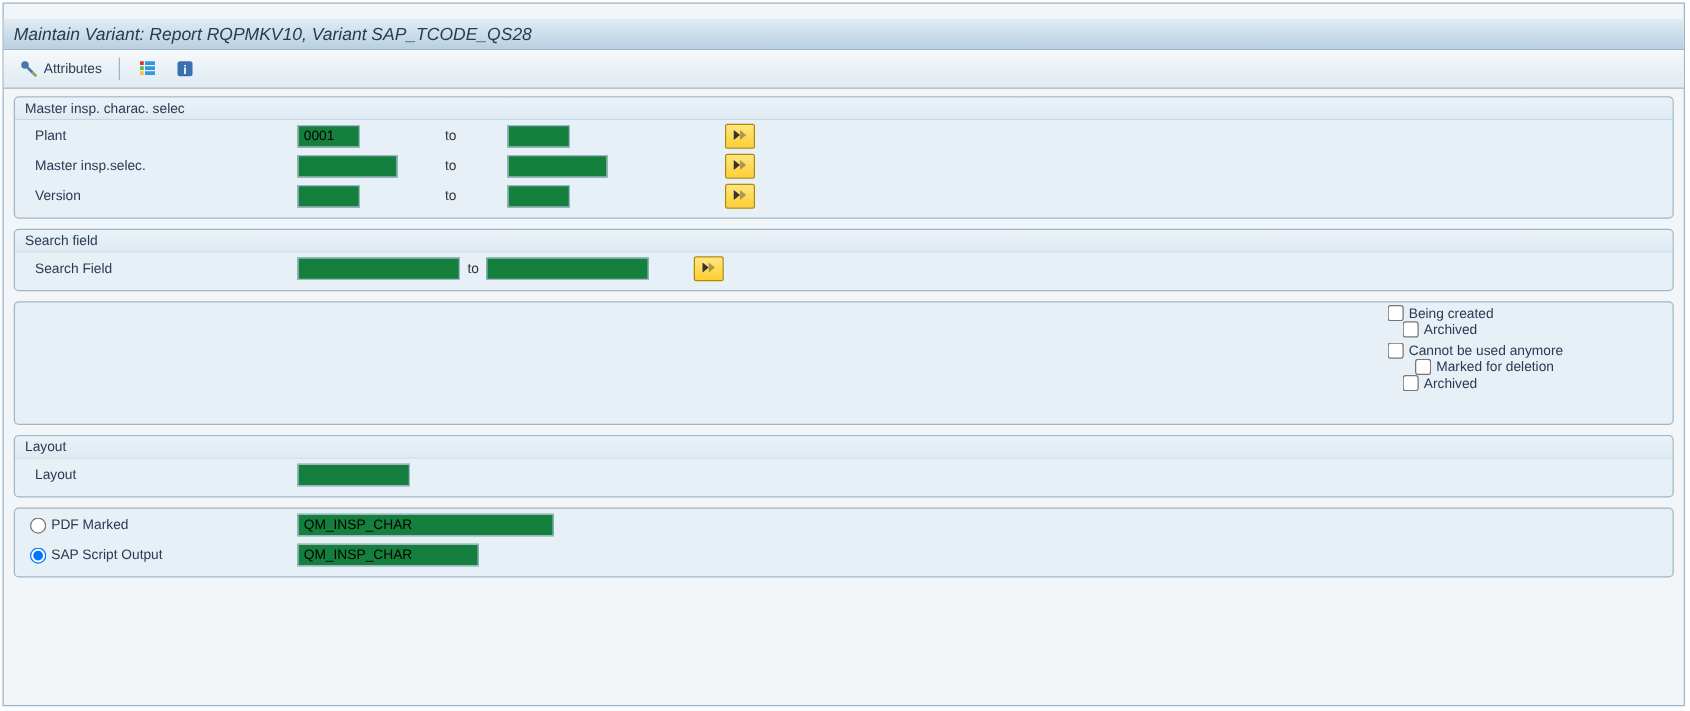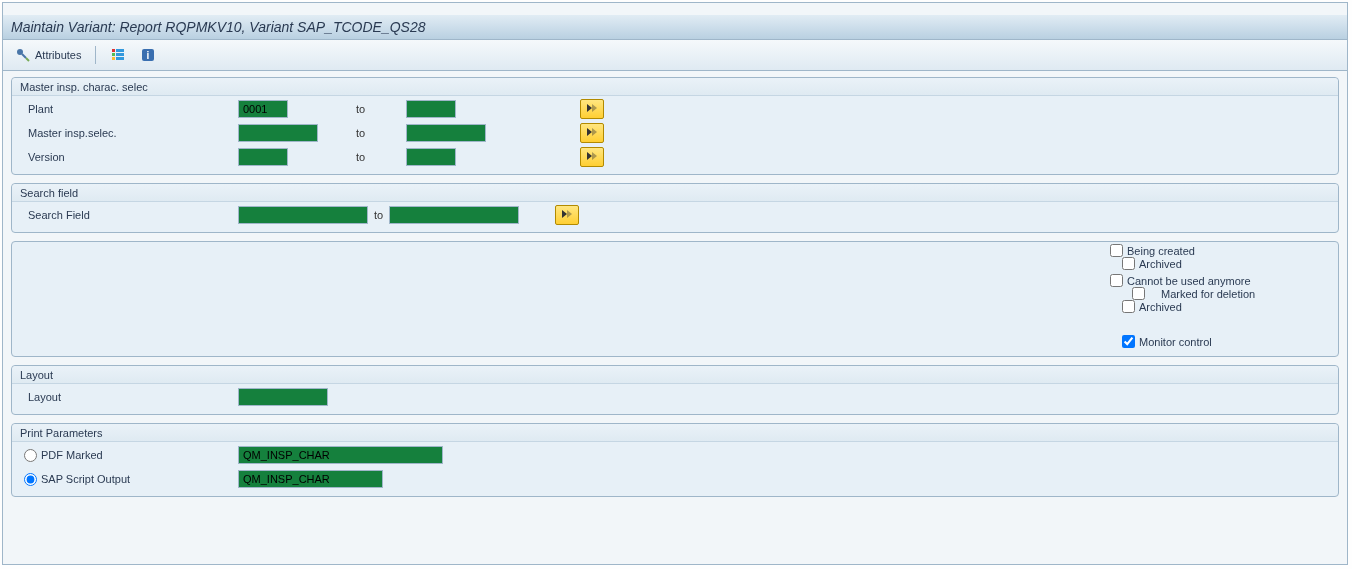--- a/index.html
+++ b/index.html
@@ -244,48 +244,41 @@
         <label class="cb">
           <input type="checkbox" style="">
           <span>Archived</span>
         </label>
       </div>
       <div class="checkbox-row">
         <label class="cb" style="min-width:212px;">
           <input type="checkbox" style="">
           <span>Cannot be used anymore</span>
         </label>
-        <label class="cb" style="min-width:190px;gap:12px;">
+        <label class="cb" style="min-width:190px;">
           <input type="checkbox" style="">
           <span>Marked for deletion</span>
         </label>
         <label class="cb">
           <input type="checkbox" style="">
           <span>Archived</span>
         </label>
       </div>
       <div class="spacer-row"></div>
-      <div class="checkbox-row">
-        <label class="cb">
-          <input type="checkbox" checked="" style="">
-          <span>Monitor control</span>
-        </label>
-      </div>
     </div>
 
     <div class="group">
       <div class="group-title">Layout</div>
       <div class="row">
         <div class="label">Layout</div>
         <input class="sap-input w-med" style="">
       </div>
     </div>
 
     <div class="group">
-      <div class="group-title">Print Parameters</div>
       <div class="row">
         <label class="cb" style="min-width:214px; margin-right:0;">
           <input type="radio" name="printout" style="">
           <span>PDF Marked</span>
         </label>
         <input class="sap-input w-wide readonly" readonly="" value="QM_INSP_CHAR" style="">
       </div>
       <div class="row">
         <label class="cb" style="min-width:214px; margin-right:0;">
           <input type="radio" name="printout" checked="" style="">

